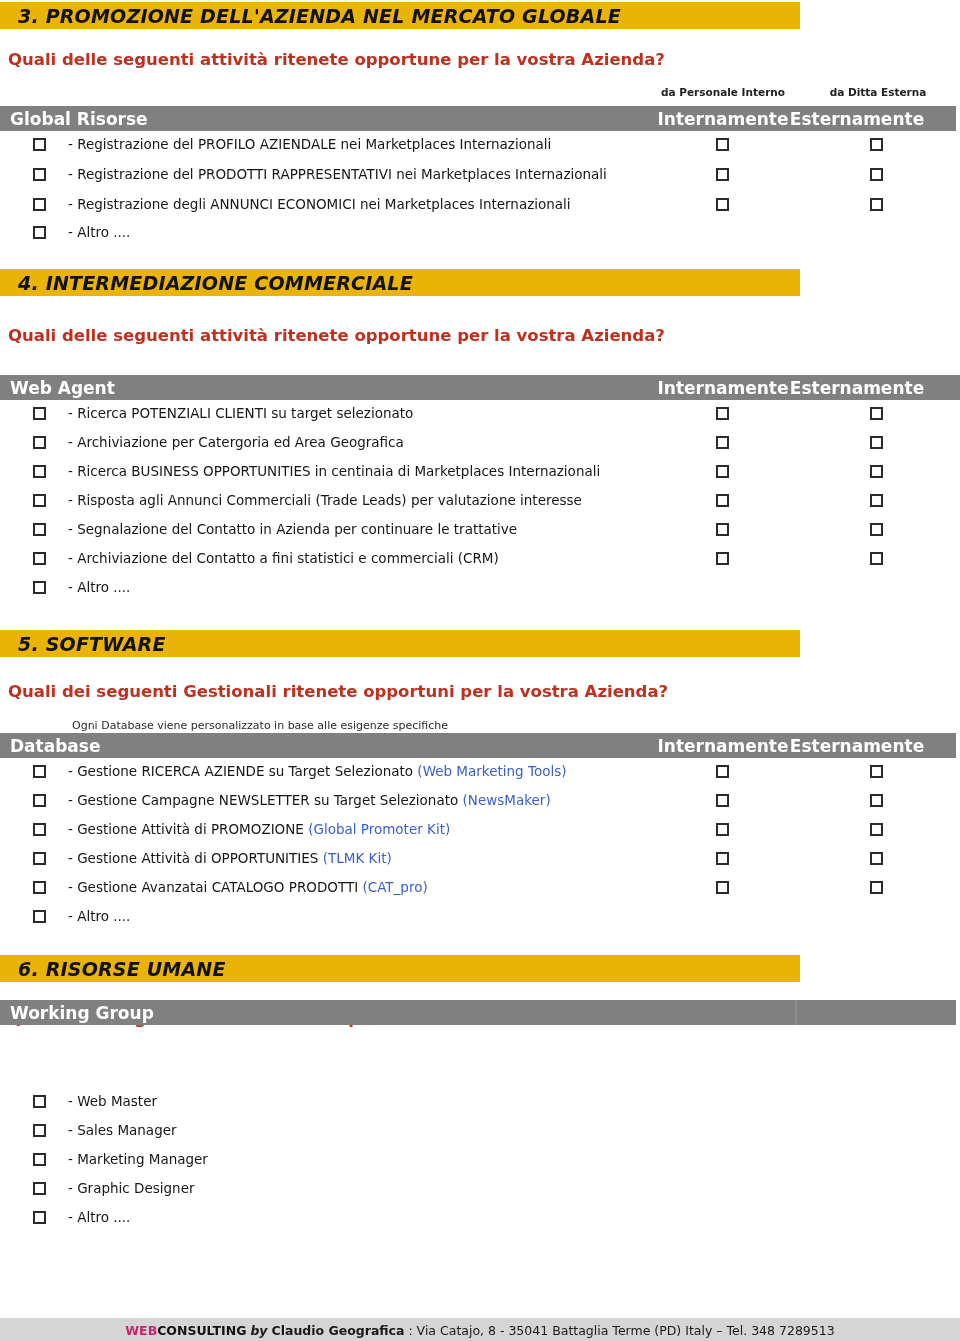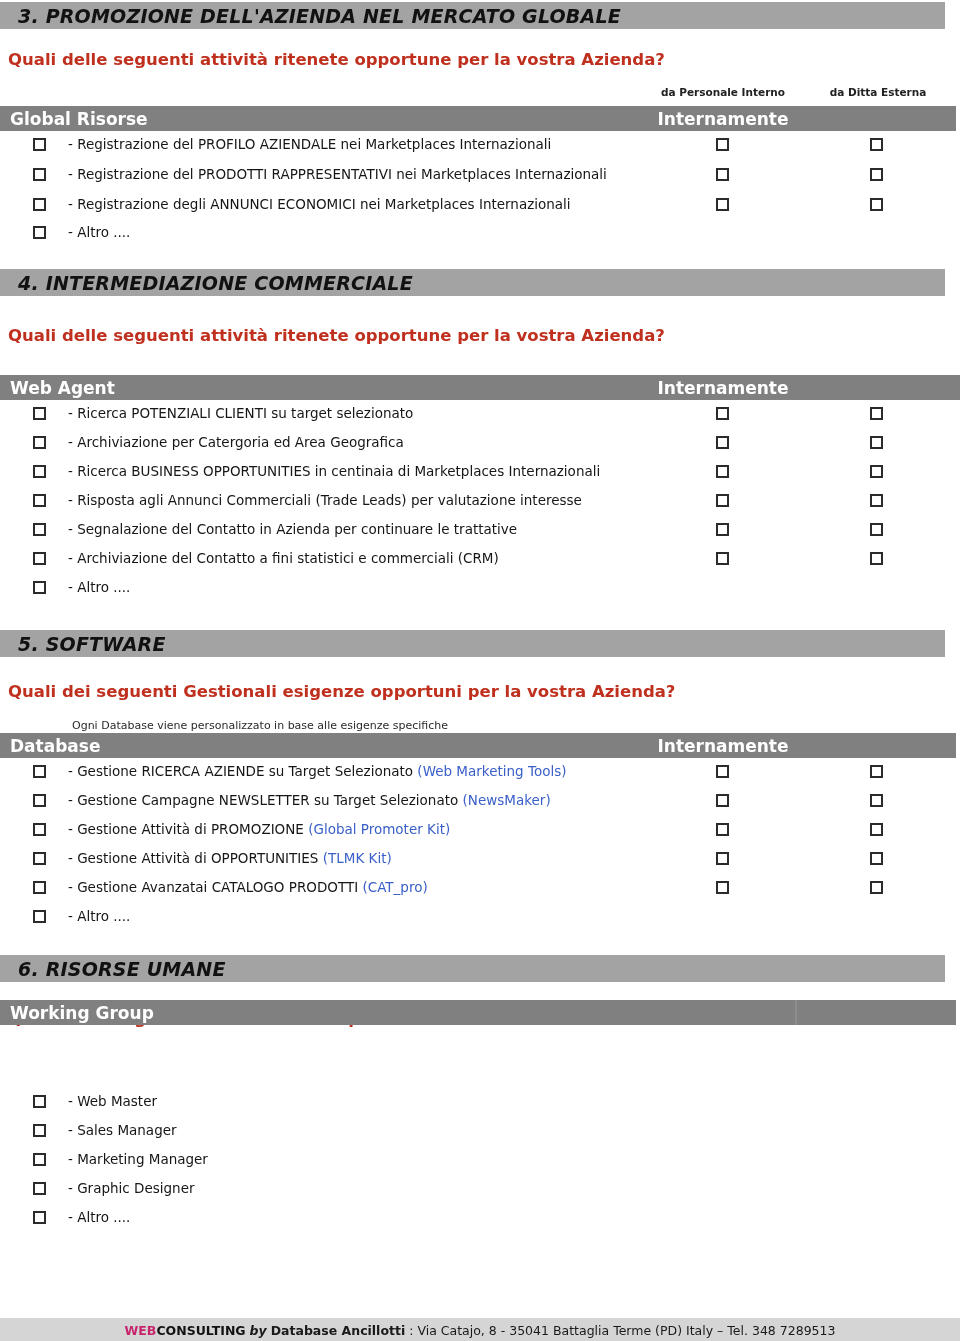--- a/index.html
+++ b/index.html
@@ -19,23 +19,23 @@
   .page {
     position: relative;
     width: 960px;
     height: 1341px;
   }
 
   
   .section-band {
     position: absolute;
     left: 0;
-    width: 945px;
+    width: 800px;
     height: 27px;
-    background: #a3a3a3;
+    background: #eab308;
   }
   .section-band .section-title {
     position: absolute;
     left: 18px;
     top: 50%;
     transform: translateY(-50%);
     font-family: "DejaVu Sans", sans-serif;
     font-weight: bold;
     font-style: italic;
     font-size: 19px;
@@ -101,21 +101,21 @@
     top: 50%;
     transform: translateY(-50%);
     font-family: "DejaVu Sans", sans-serif;
     font-weight: bold;
     font-size: 17px;
     color: #ffffff;
     white-space: nowrap;
     text-align: center;
   }
   .bar-col.internamente { left: 650px; width: 146px; }
-  .bar-col.esternamente { left: 779px; width: 156px; margin-top: 40px; }
+  .bar-col.esternamente { left: 779px; width: 156px; }
 
   
   .inline-note {
     position: absolute;
     left: 72px;
     font-family: "DejaVu Sans", sans-serif;
     font-size: 11px;
     color: #2a2a2a;
     white-space: nowrap;
   }
@@ -285,21 +285,21 @@
   </div>
   <div class="row" style="top:576px;">
     <span class="cb left"></span>
     <span class="label">- Altro ....</span>
   </div>
 
   <div class="section-band" style="top:630px;">
     <div class="section-title">5. SOFTWARE</div>
   </div>
 
-  <div class="question" style="top:682px;">Quali dei seguenti Gestionali esigenze opportuni per la vostra Azienda?</div>
+  <div class="question" style="top:682px;">Quali dei seguenti Gestionali ritenete opportuni per la vostra Azienda?</div>
 
   <div class="inline-note" style="top:719px;">Ogni Database viene personalizzato in base alle esigenze specifiche</div>
 
   <div class="table-bar" style="top:733px;">
     <div class="bar-label">Database</div>
     <div class="bar-col internamente">Internamente</div>
     <div class="bar-col esternamente">Esternamente</div>
   </div>
 
   <div class="row" style="top:760px;">
@@ -366,18 +366,18 @@
   </div>
   <div class="row" style="top:1206px;">
     <span class="cb left"></span>
     <span class="label">- Altro ....</span>
   </div>
 
   <div class="footer-band">
     <div class="footer-text">
       <span class="brand-web">WEB</span><span class="brand-consulting">CONSULTING</span>
       <span class="by">by</span>
-      <span class="person">Database Ancillotti</span>
+      <span class="person">Claudio Geografica</span>
       <span>: Via Catajo, 8 - 35041 Battaglia Terme (PD) Italy – Tel. 348 7289513</span>
     </div>
   </div>
 
 </div>
 
 </body></html>

